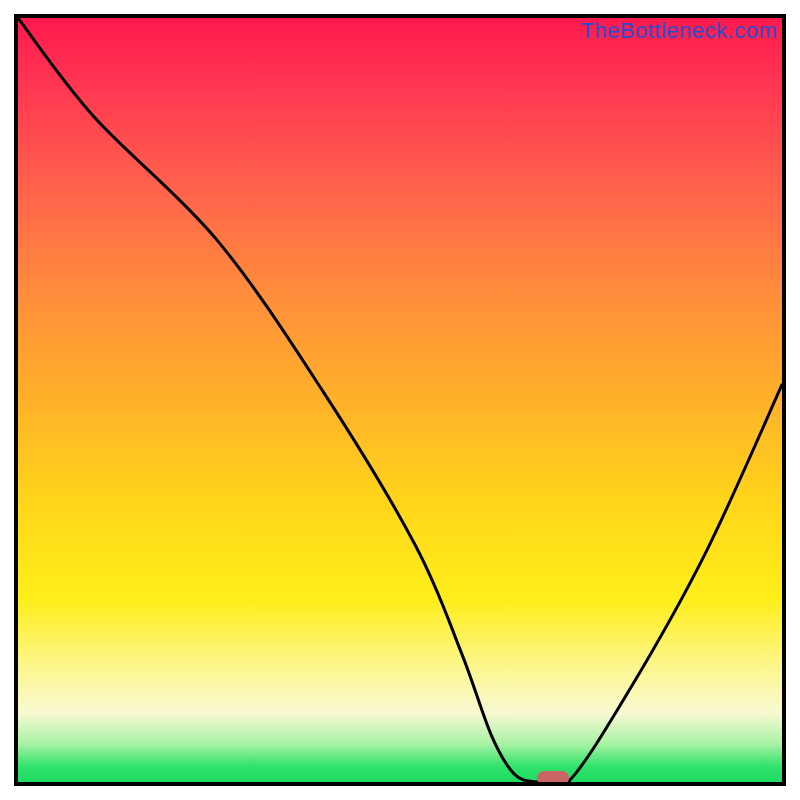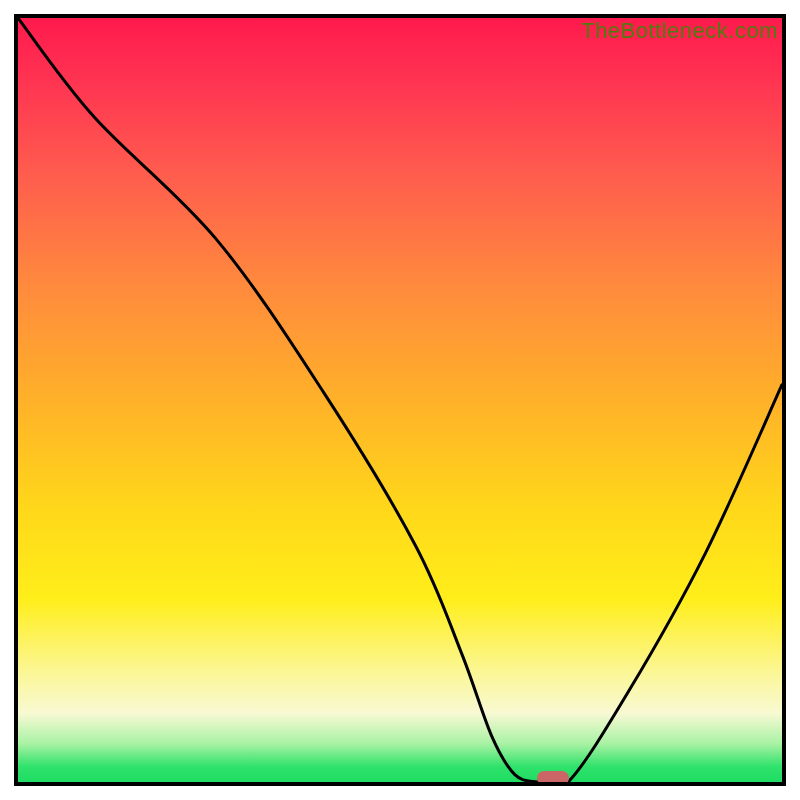--- a/index.html
+++ b/index.html
@@ -59,21 +59,21 @@
     width: 32px;
     height: 14px;
     border-radius: 7px;
     background: #cc6666;
     transform: translate(-50%, -50%);
   }
   .attribution {
     position: absolute;
     top: 18px;
     right: 22px;
-    color: #4d7c0f;
+    color: #1d4ed8;
     font-size: 22px;
     letter-spacing: 0.5px;
     font-weight: 500;
   }
 </style>
 </head>
 <body>
 
 <div class="frame">
 

